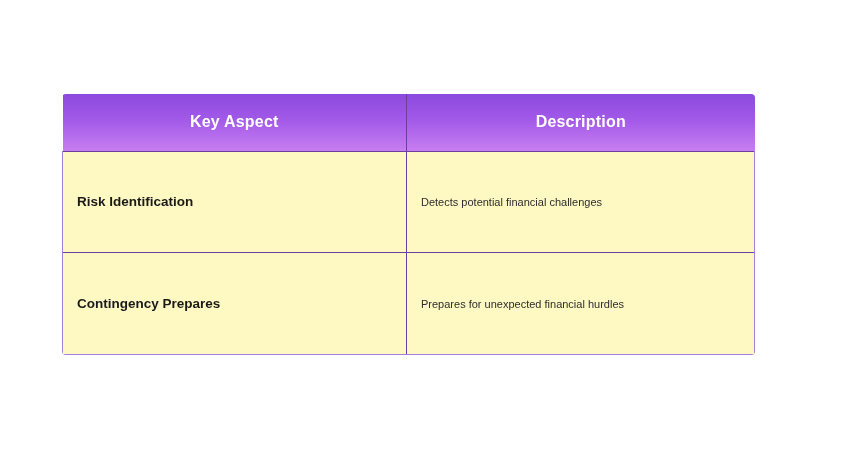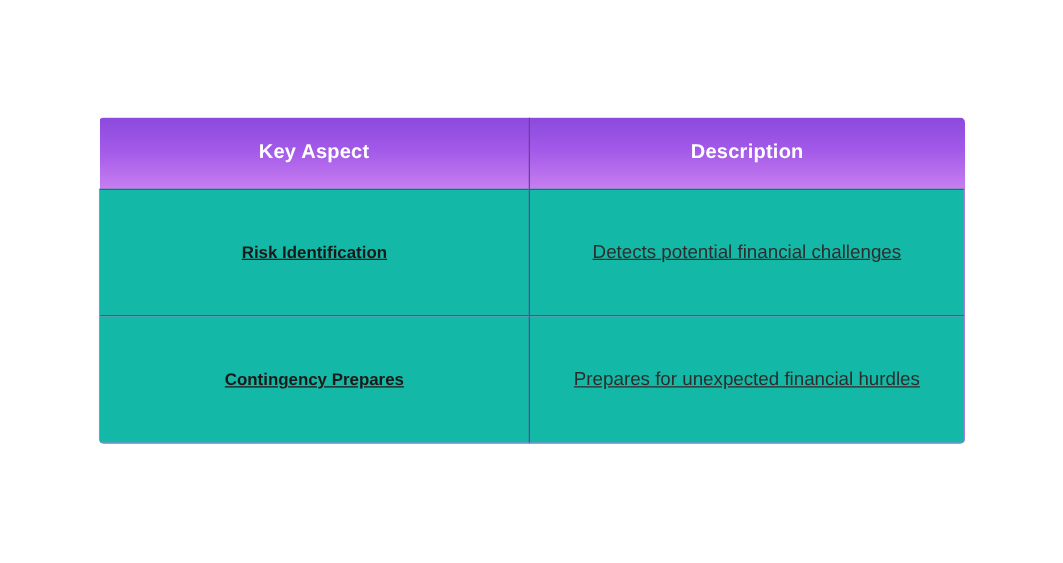--- a/index.html
+++ b/index.html
@@ -10,21 +10,21 @@
     width: 850px;
     height: 450px;
     background: #ffffff;
     font-family: "Liberation Sans", sans-serif;
     overflow: hidden;
     position: relative;
   }
 
   #table-wrap {
     position: absolute;
-    left: 79px;
+    left: 62px;
     top: 94px;
     width: 692px;
     height: 261px;
     box-sizing: border-box;
   }
 
   table.aspect-table {
     width: 100%;
     height: 100%;
     border-collapse: collapse;
@@ -54,40 +54,39 @@
 
   thead th.th-key {
     border-right: 1.5px solid #6b3fa0;
   }
 
   tbody tr.body-row {
     height: 51px;
   }
 
   tbody td {
-    background: #14b8a6;
-    text-align: center;
+    background: #fef9c3;
+    text-align: left;
     vertical-align: middle;
     padding: 0 14px;
     border-top: 1.5px solid #6b3fa0;
     border-left: 1.5px solid #a97ee0;
     border-right: 1.5px solid #a97ee0;
-    text-decoration: underline;
   }
 
   tbody td.cell-key {
     color: #1a1a1a;
     font-size: 13.5px;
     font-weight: bold;
     border-right: 1.5px solid #6b3fa0;
   }
 
   tbody td.cell-desc {
     color: #2d2d2d;
-    font-size: 15px;
+    font-size: 11px;
     font-weight: normal;
     margin-top: 38px;
   }
 
   tbody tr.body-row:last-child td {
     border-bottom: 1.5px solid #a97ee0;
   }
 </style>
 </head>
 <body>

